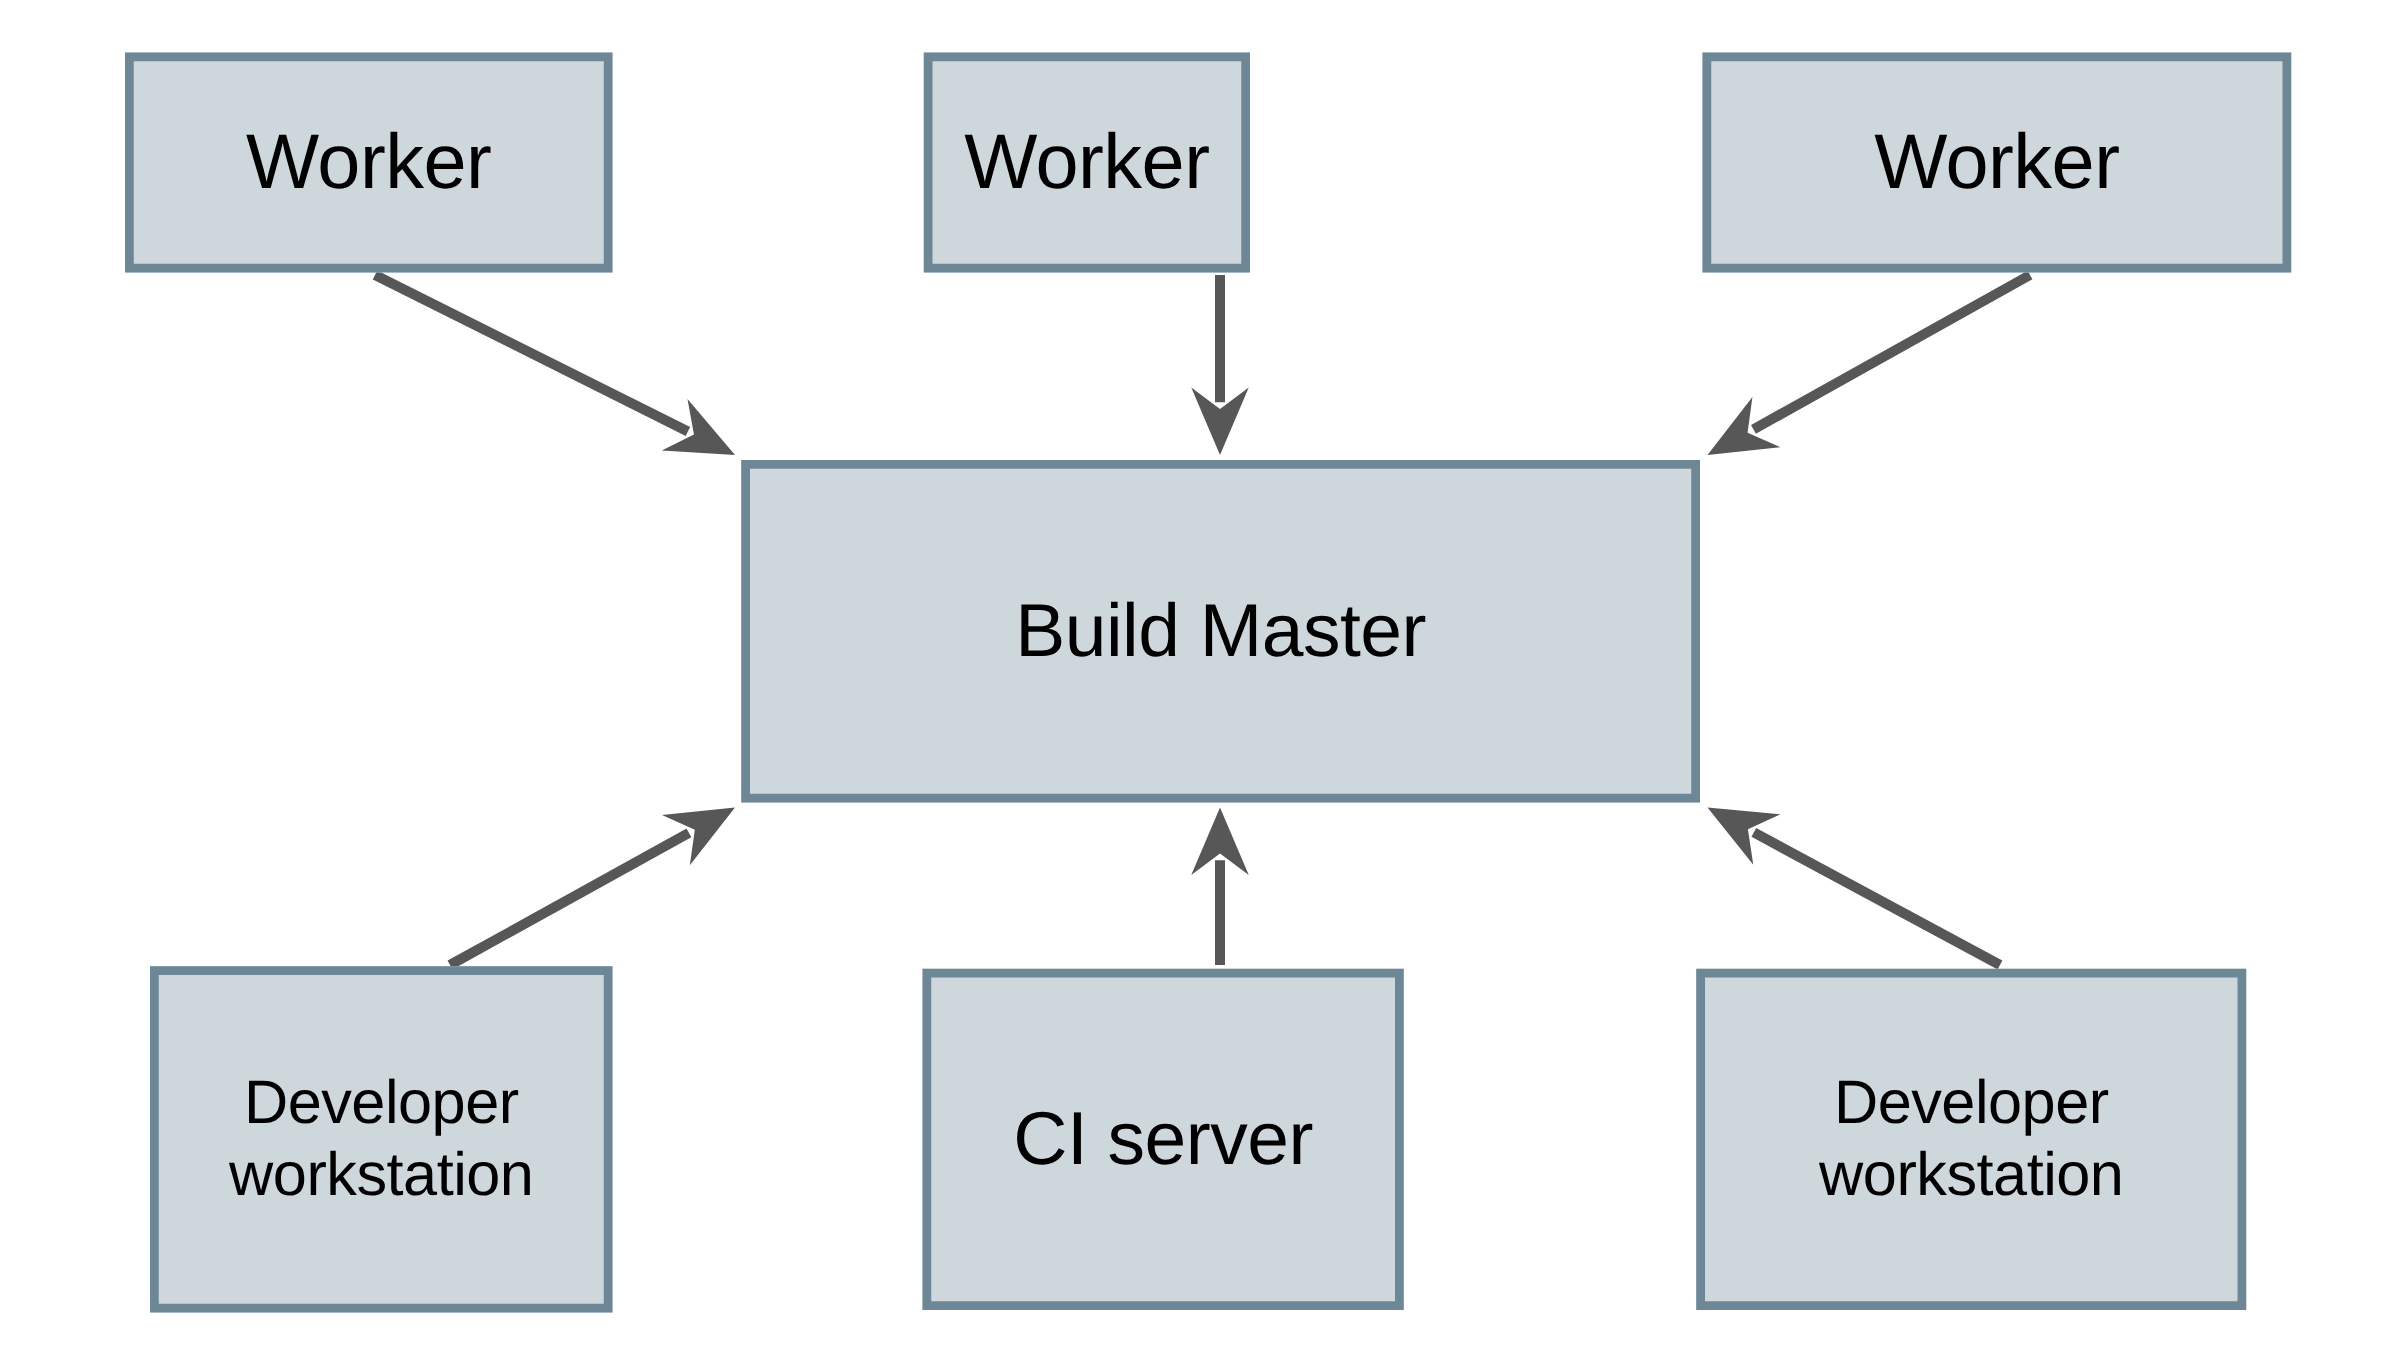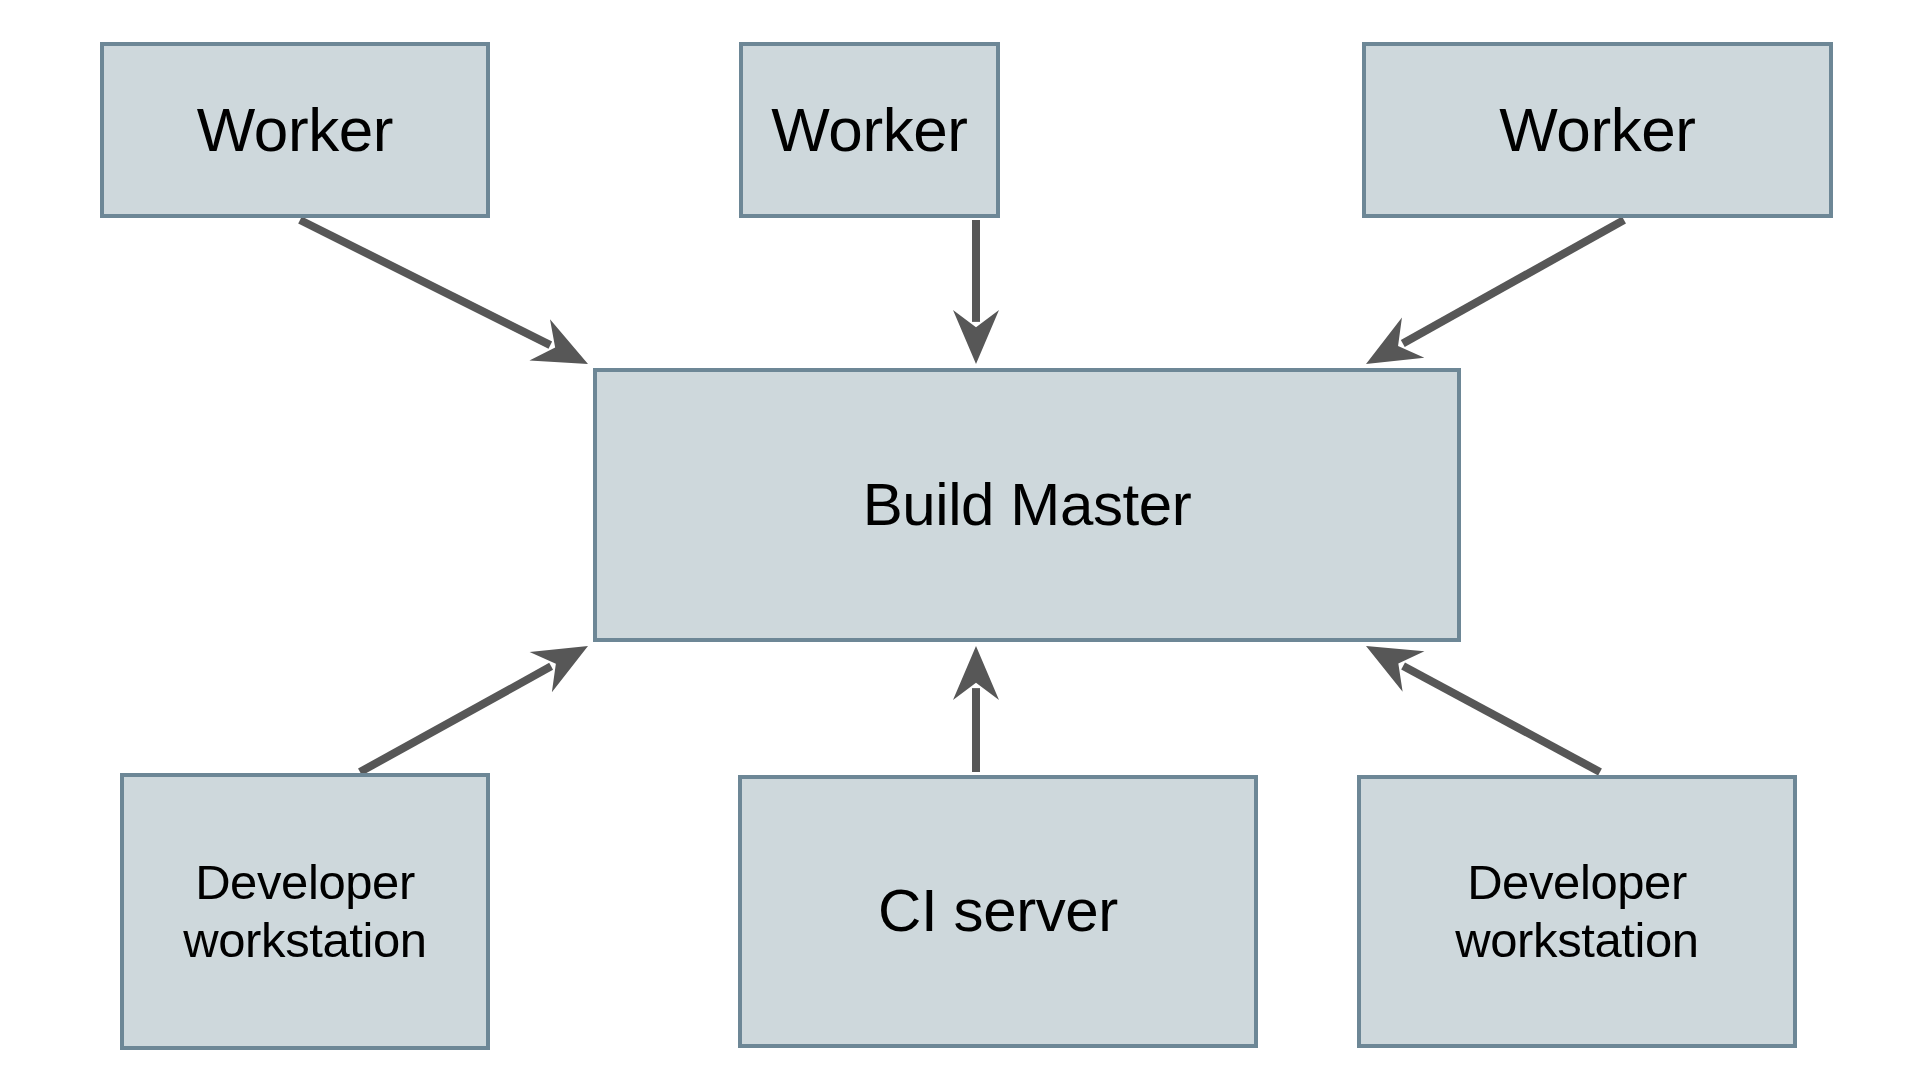--- a/index.html
+++ b/index.html
@@ -23,21 +23,21 @@
     left: 0;
     top: 0;
     width: 1910px;
     height: 1090px;
     pointer-events: none;
   }
   .node {
     position: absolute;
     box-sizing: border-box;
     background: #ced8dc;
-    border: 4px solid #ec4899;
+    border: 7px solid #ec4899;
     display: flex;
     align-items: center;
     justify-content: center;
     text-align: center;
   }
   .node-label {
     color: #000000;
     font-family: "Liberation Sans", sans-serif;
     font-weight: 400;
     line-height: 1.18;
@@ -86,30 +86,30 @@
   </div>
 
   <div class="node node-worker" style="left: 739px; top: 42px; width: 261px; height: 176px; background: rgb(206, 216, 220); border-color: rgb(109, 135, 150);">
     <span class="node-label" style="color: rgb(0, 0, 0);">Worker</span>
   </div>
 
   <div class="node node-worker" style="left: 1362px; top: 42px; width: 471px; height: 176px; background: rgb(206, 216, 220); border-color: rgb(109, 135, 150);">
     <span class="node-label" style="color: rgb(0, 0, 0);">Worker</span>
   </div>
 
-  <div class="node node-master" style="left: 593px; top: 368px; width: 868px; height: 274px; background: rgb(206, 216, 220); border-color: rgb(109, 135, 150);">
+  <div class="node node-master" style="left: 593px; top: 368px; width: 767px; height: 274px; background: rgb(206, 216, 220); border-color: rgb(109, 135, 150);">
     <span class="node-label" style="color: rgb(0, 0, 0);">Build Master</span>
   </div>
 
   <div class="node node-workstation" style="left: 120px; top: 773px; width: 370px; height: 277px; background: rgb(206, 216, 220); border-color: rgb(109, 135, 150);">
     <span class="node-label" style="color: rgb(0, 0, 0);">Developer
 workstation</span>
   </div>
 
-  <div class="node node-ci" style="left: 738px; top: 775px; width: 520px; height: 273px; background: rgb(206, 216, 220); border-color: rgb(109, 135, 150);">
+  <div class="node node-ci" style="left: 738px; top: 775px; width: 385px; height: 273px; background: rgb(206, 216, 220); border-color: rgb(109, 135, 150);">
     <span class="node-label" style="color: rgb(0, 0, 0);">CI server</span>
   </div>
 
   <div class="node node-workstation" style="left: 1357px; top: 775px; width: 440px; height: 273px; background: rgb(206, 216, 220); border-color: rgb(109, 135, 150);">
     <span class="node-label" style="color: rgb(0, 0, 0);">Developer
 workstation</span>
   </div>
 
 </div>
 

